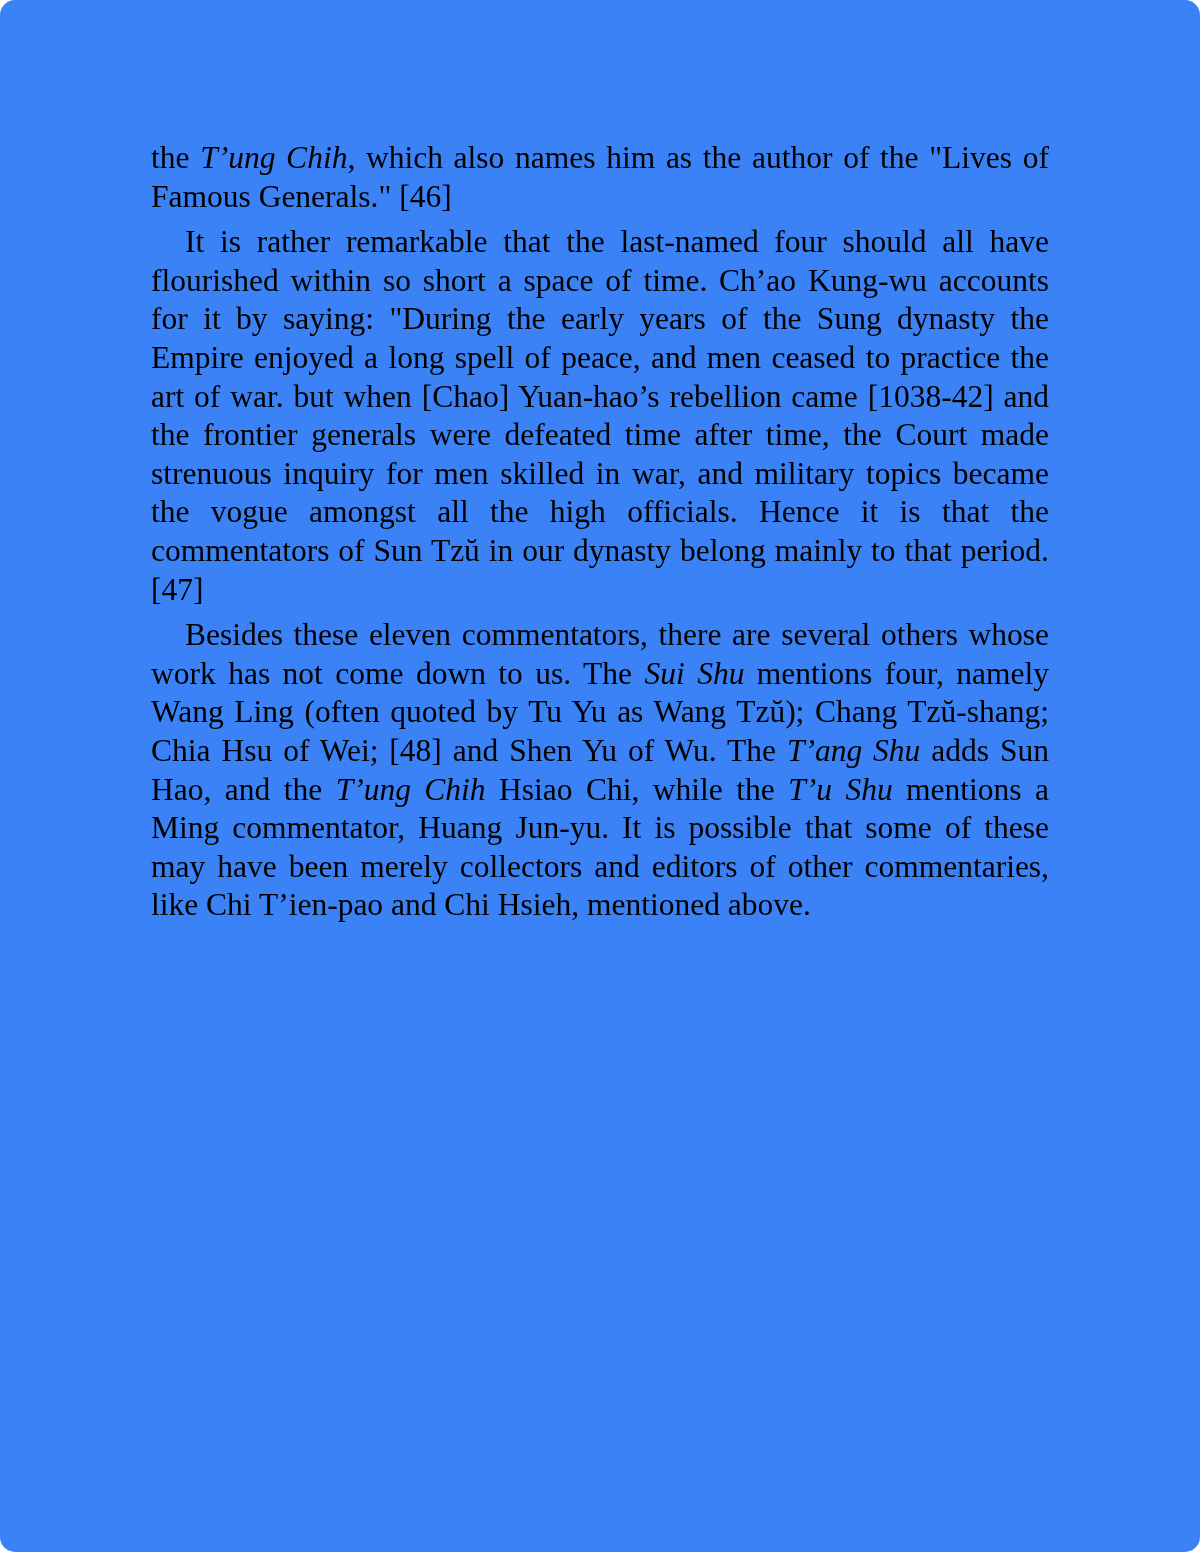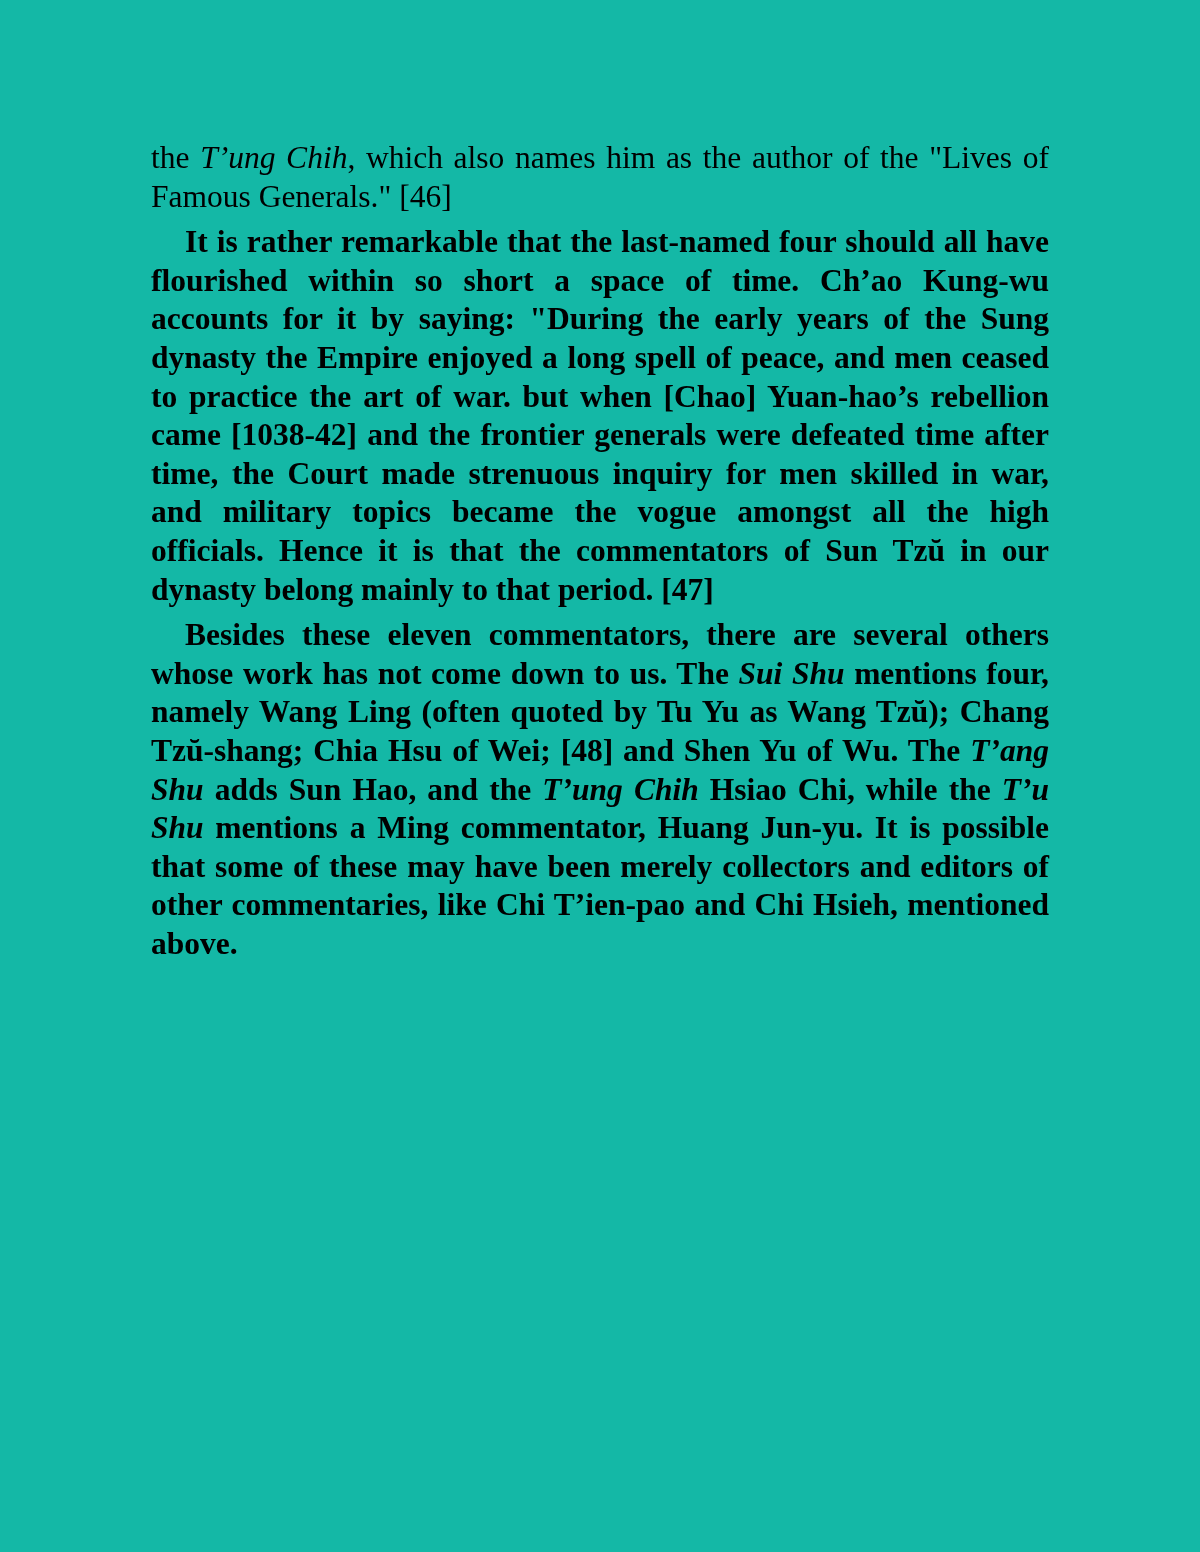--- a/index.html
+++ b/index.html
@@ -4,40 +4,40 @@
 <style>
   html, body {
     margin: 0;
     padding: 0;
     background: #ffffff;
   }
   .page {
     position: relative;
     width: 1200px;
     height: 1552px;
-    background: #14b8a6;
+    background: #3b82f6;
     box-sizing: border-box;
     padding: 139px 151px 0 151px;
     overflow: hidden;
+    border-radius: 15px;
   }
   .text-body {
     width: 898px;
     color: #000000;
     font-family: "Liberation Serif", serif;
     font-size: 31.5px;
     line-height: 38.6px;
   }
   .para {
     margin: 0 0 7px 0;
     text-align: justify;
     text-justify: inter-word;
   }
   .para.indent {
     text-indent: 34px;
-    font-weight: bold;
   }
   .para em {
     font-style: italic;
   }
 </style>
 </head>
 <body>
 
 <main class="page">
   <article id="text-body" class="text-body">

